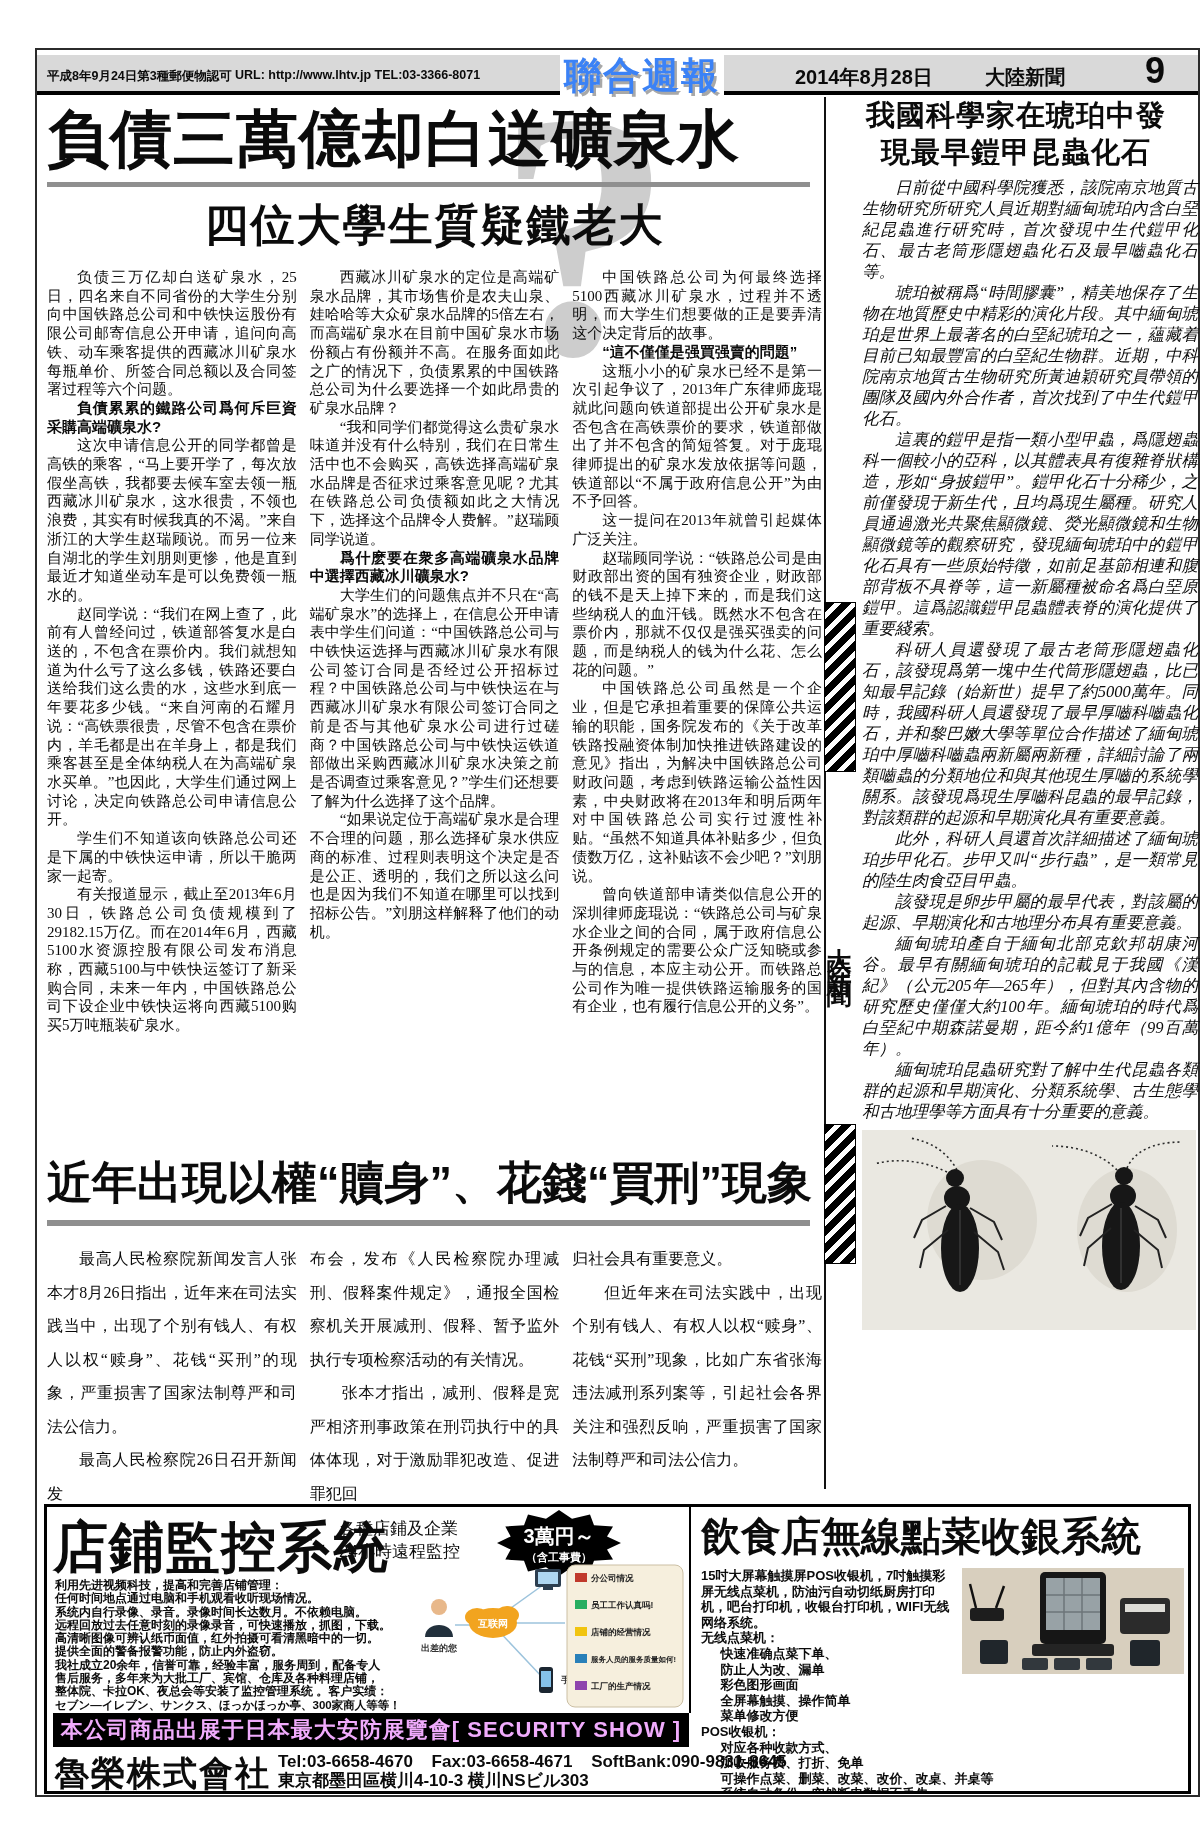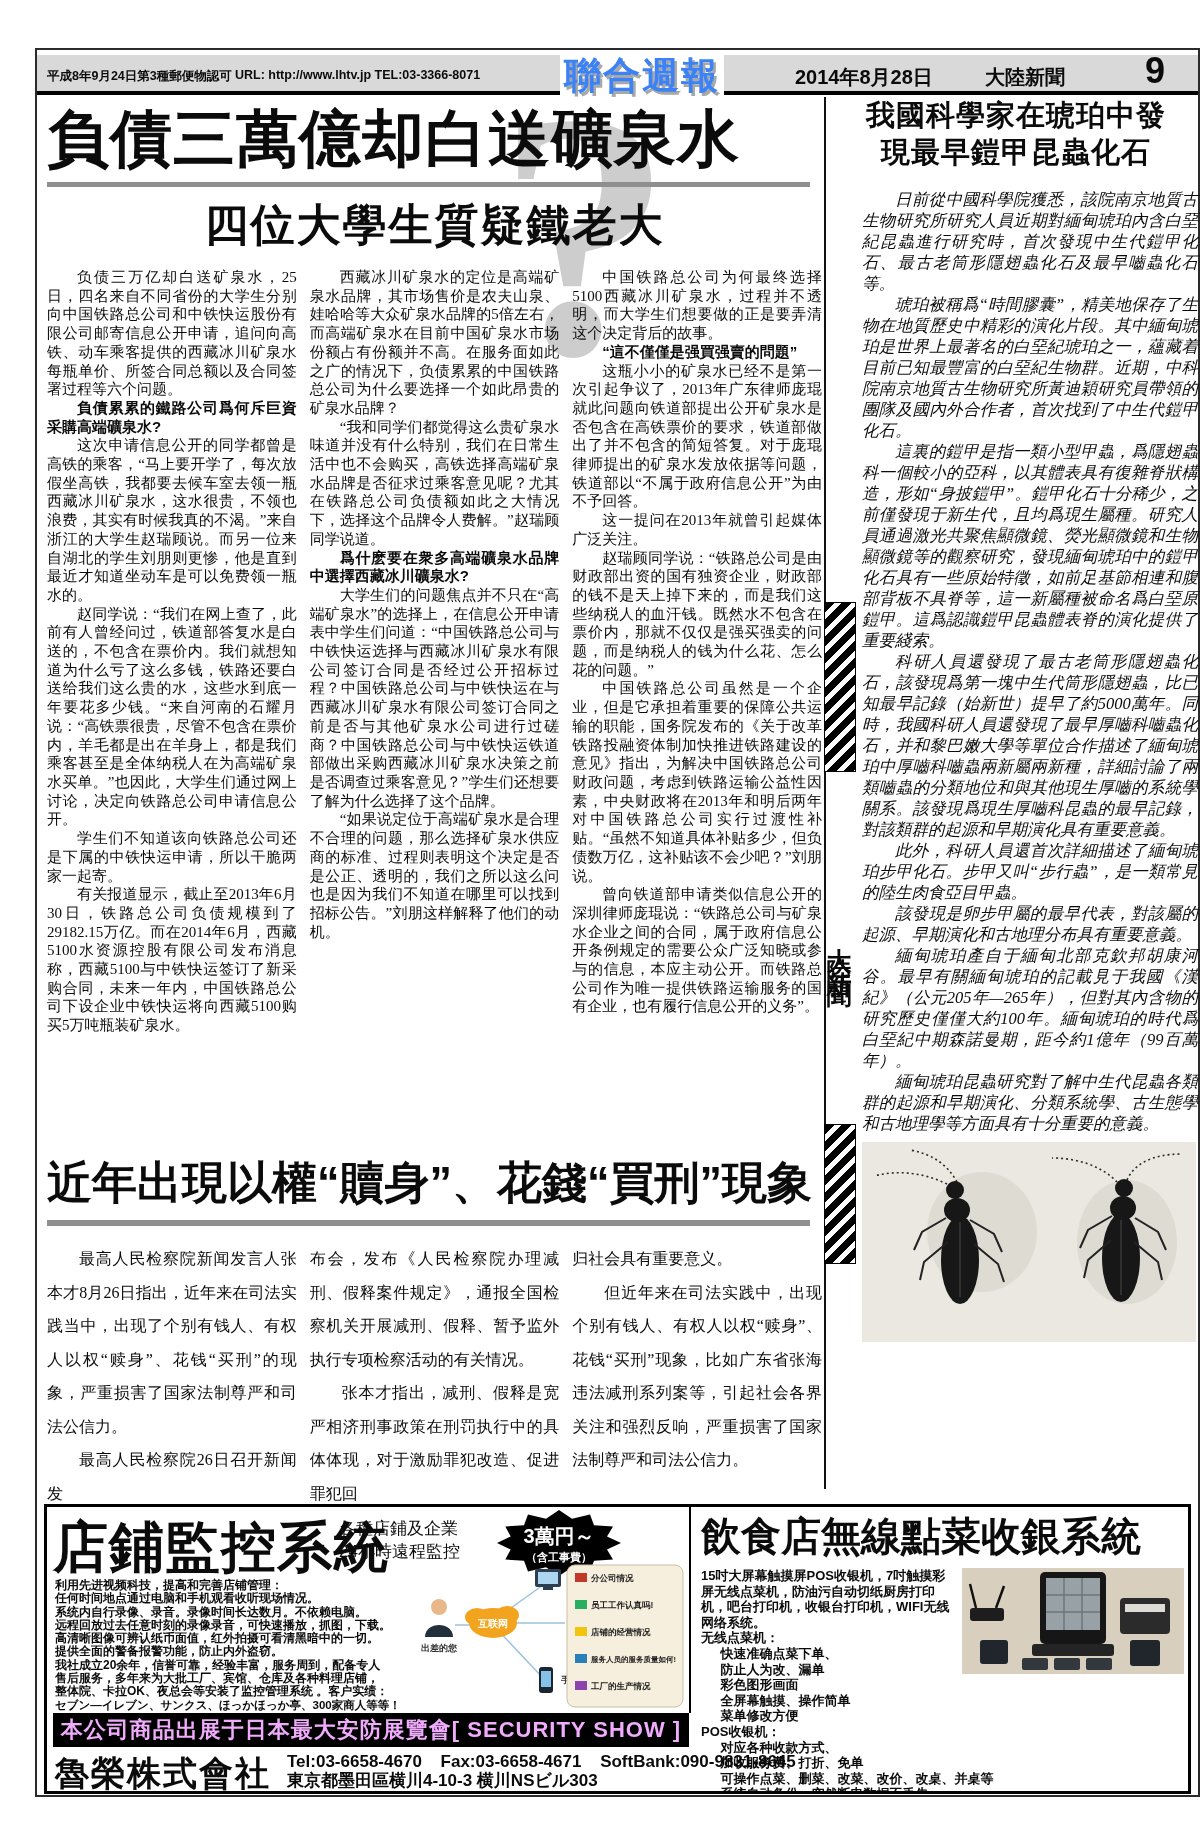--- a/index.html
+++ b/index.html
@@ -34,21 +34,21 @@
   .justice-rule{margin-top:9px;height:6px;background:#8f8f8f;width:763px;}
   .jcols{display:flex;gap:13px;margin-top:16px;}
   .jcols .col p{font-size:16px;line-height:33.5px;}
 
   
   .vline{position:absolute;left:787px;top:47px;width:2px;height:1392px;background:#111;}
 
   
   .amber{position:absolute;left:797px;top:47px;width:364px;}
   .amber-h{font-size:29px;line-height:37px;font-weight:900;text-align:center;letter-spacing:1px;}
-  .amber-body{margin-left:28px;width:336px;margin-top:18px;}
+  .amber-body{margin-left:28px;width:336px;margin-top:6px;}
   .amber-body p{margin:0;font-size:16.5px;line-height:21px;text-align:justify;text-indent:2em;font-style:italic;font-family:"Liberation Serif","DejaVu Serif",serif;}
   .band{position:absolute;left:-10px;top:505px;width:32px;height:662px;display:flex;flex-direction:column;}
   .band .stripe{background:repeating-linear-gradient(135deg,#000 0 7px,#fff 7px 12px);border:1px solid #000;}
   .band .s1{height:168px;}
   .band .s2{height:138px;}
   .band .btxt{flex:1;display:flex;align-items:center;justify-content:center;writing-mode:vertical-rl;font-size:25px;font-weight:900;letter-spacing:12px;padding-top:6px;}
   .photo{margin-left:28px;margin-top:8px;width:334px;height:200px;background:#eae8e1;}
 
   
   .ads{position:absolute;left:7px;top:1454px;width:1141px;height:284px;border:3px solid #000;overflow:hidden;}
@@ -59,21 +59,21 @@
   .adl-body .jp{font-size:11.5px;}
   .diagram{position:absolute;left:368px;top:56px;width:270px;height:146px;}
   .addiv{position:absolute;left:642px;top:0;width:2px;height:206px;background:#000;}
   .adr{position:absolute;left:654px;top:0;width:483px;height:284px;}
   .adr-title{font-size:40px;font-weight:900;letter-spacing:0;white-space:nowrap;margin:2px 0 4px 0;}
   .adr-photo{float:right;width:222px;height:106px;margin:0 0 4px 6px;}
   .adr p{margin:0;font-size:13px;line-height:15.6px;font-weight:600;}
   .adr .gt{font-weight:800;}
   .adr .gi{padding-left:1.5em;}
   .banner{position:absolute;left:6px;top:206px;width:636px;height:34px;background:#000;color:#f0abfc;display:flex;align-items:center;justify-content:center;font-size:22px;font-weight:900;letter-spacing:1px;}
-  .company{position:absolute;left:8px;top:244px;display:flex;gap:16px;}
+  .company{position:absolute;left:8px;top:244px;display:flex;gap:7px;}
   .cname{font-size:34px;font-weight:900;letter-spacing:2px;}
   .cinfo{font-size:17px;font-weight:800;line-height:19px;padding-top:1px;}
   .cinfo .tels span{margin-right:14px;}
   .cinfo .addr{font-size:17px;}
 </style>
 </head>
 <body>
 
 <div class="frame">
 

